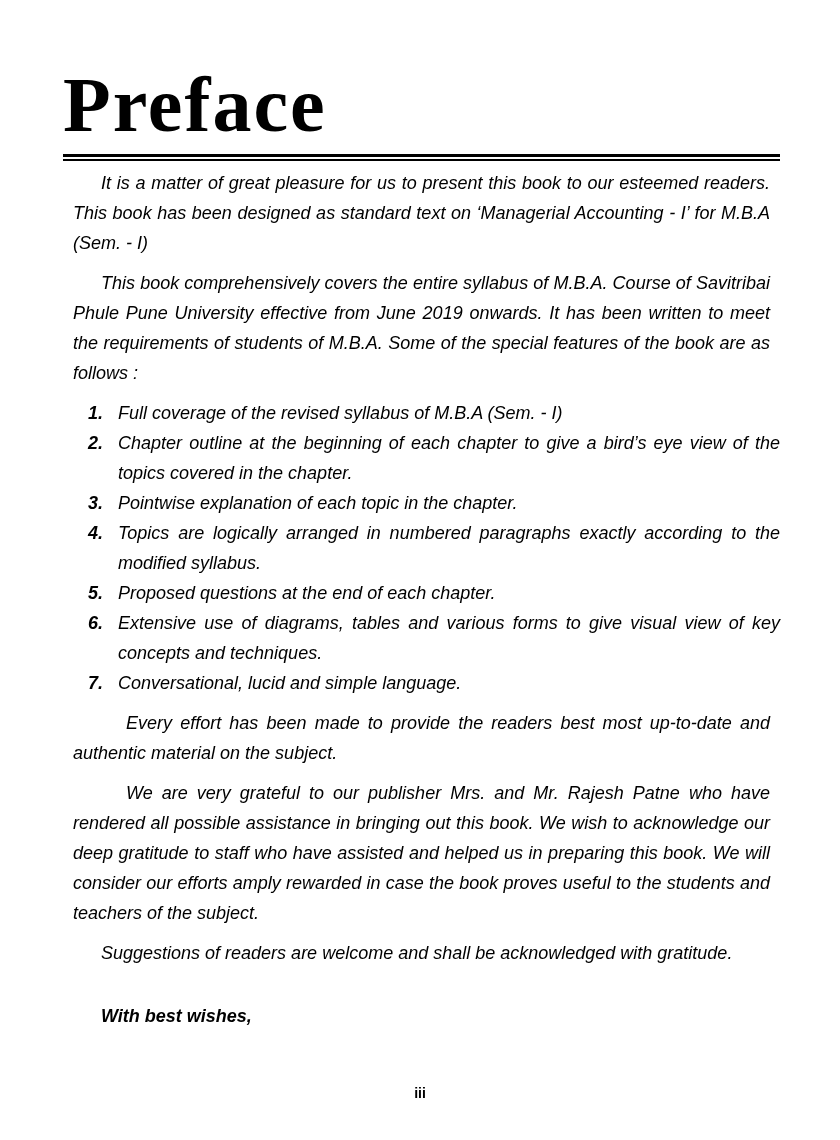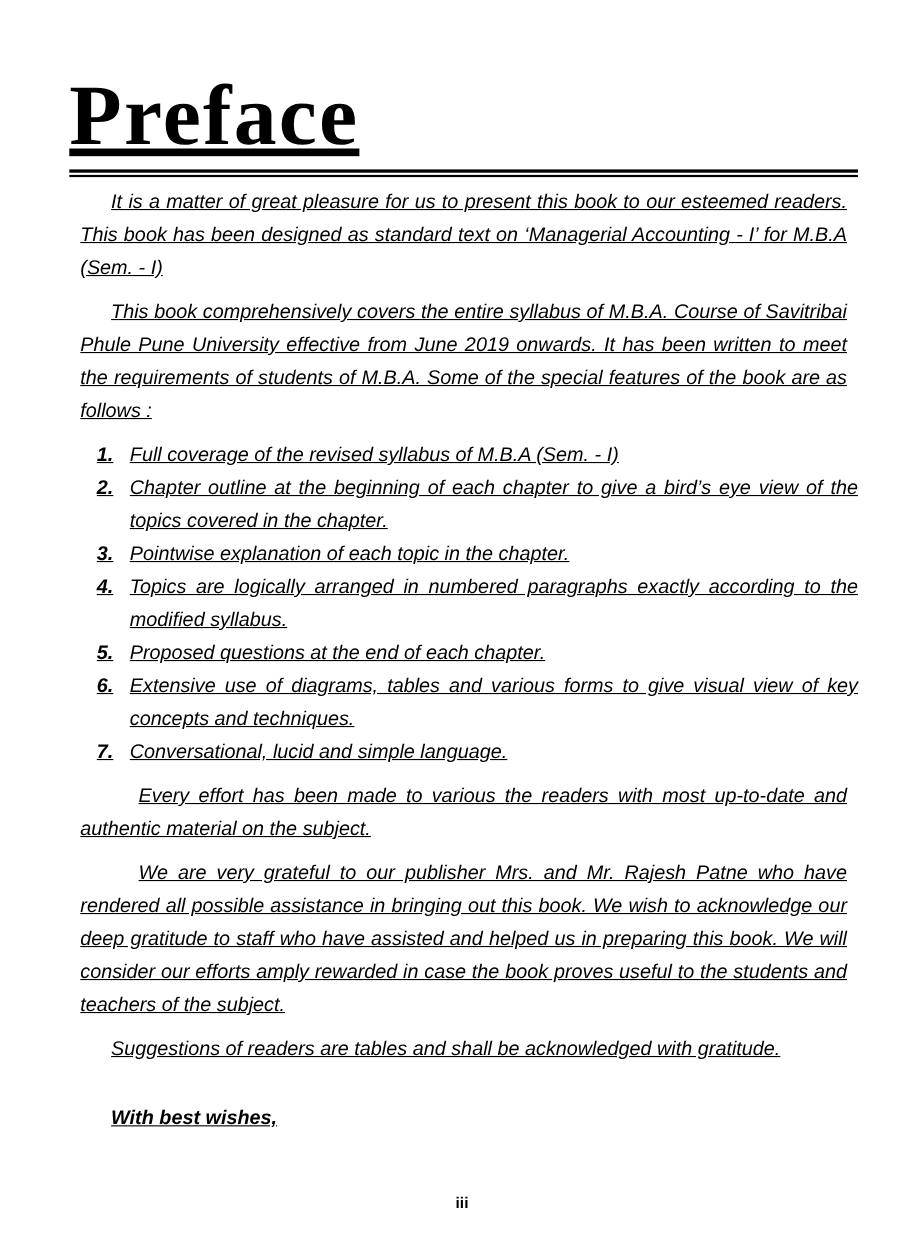--- a/index.html
+++ b/index.html
@@ -13,21 +13,20 @@
     height: 1140px;
     box-sizing: border-box;
     background: #ffffff;
     padding: 0 60px 0 63px;
     font-family: "Liberation Sans", sans-serif;
     font-style: italic;
     font-size: 18px;
     line-height: 30px;
     color: #000000;
     overflow: hidden;
-    text-decoration: underline;
   }
   .title {
     font-family: "Liberation Serif", serif;
     font-style: normal;
     font-weight: bold;
     font-size: 78px;
     line-height: 78px;
     letter-spacing: 2px;
     margin: 0;
     padding-top: 66px;
@@ -121,24 +120,24 @@
     <li class="feature">
       <span class="num">6.</span>
       <span class="txt">Extensive use of diagrams, tables and various forms to give visual view of key concepts and techniques.</span>
     </li>
     <li class="feature">
       <span class="num">7.</span>
       <span class="txt">Conversational, lucid and simple language.</span>
     </li>
   </ol>
 
-  <p class="indent-lg">Every effort has been made to various the readers with most up-to-date and authentic material on the subject.</p>
+  <p class="indent-lg">Every effort has been made to provide the readers best most up-to-date and authentic material on the subject.</p>
 
   <p class="indent-lg">We are very grateful to our publisher Mrs. and Mr. Rajesh Patne who have rendered all possible assistance in bringing out this book. We wish to acknowledge our deep gratitude to staff who have assisted and helped us in preparing this book. We will consider our efforts amply rewarded in case the book proves useful to the students and teachers of the subject.</p>
 
-  <p class="indent-sm suggestions-para">Suggestions of readers are tables and shall be acknowledged with gratitude.</p>
+  <p class="indent-sm suggestions-para">Suggestions of readers are welcome and shall be acknowledged with gratitude.</p>
 
   <p class="closing-line">With best wishes,</p>
 
 
   <div class="page-number">iii</div>
 
 </div>
 
 </body></html>

